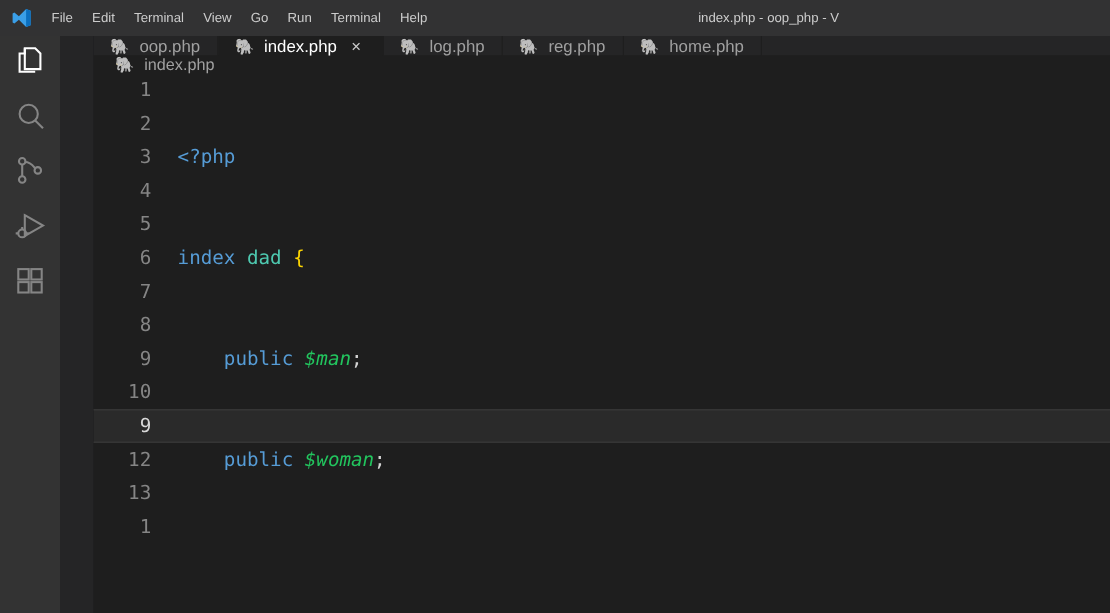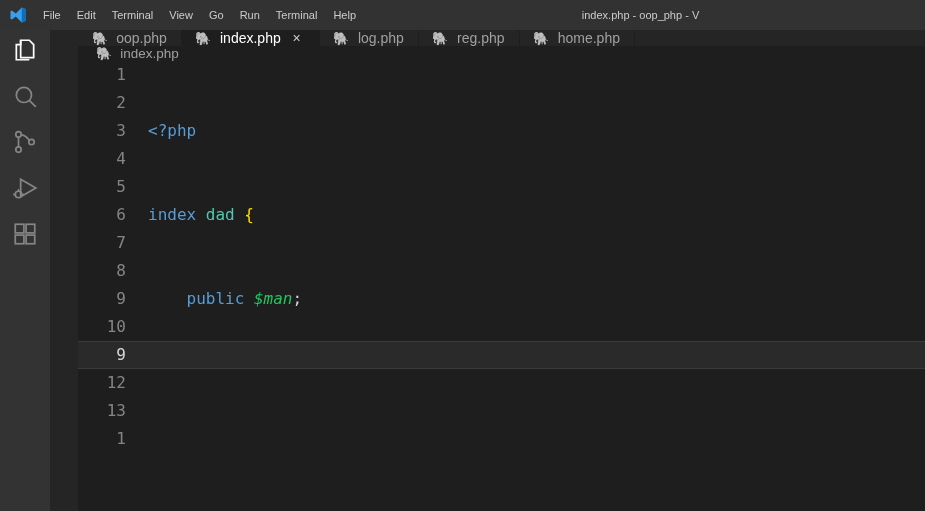--- a/index.html
+++ b/index.html
@@ -168,20 +168,21 @@
         <div class="codeline" style="color:#d7d7d7">9</div>
         <div class="codeline">12</div>
         <div class="codeline">13</div>
         <div class="codeline">1</div>
       </div>
 
       <div class="code">
         <div class="codeline"><span class="tok-meta">&lt;?php</span></div>
         <div class="codeline"><span class="tok-key">index</span> <span class="tok-class">dad</span> <span class="tok-brace">{</span></div>
         <div class="codeline">    <span class="tok-key">public</span> <span class="tok-var">$man</span><span class="tok-punc">;</span></div>
+        <div class="codeline">    <span class="tok-key">public</span> <span class="tok-var">$woman</span><span class="tok-punc">;</span></div>
         
         
         
         
         
         
         
         
         
       </div>

